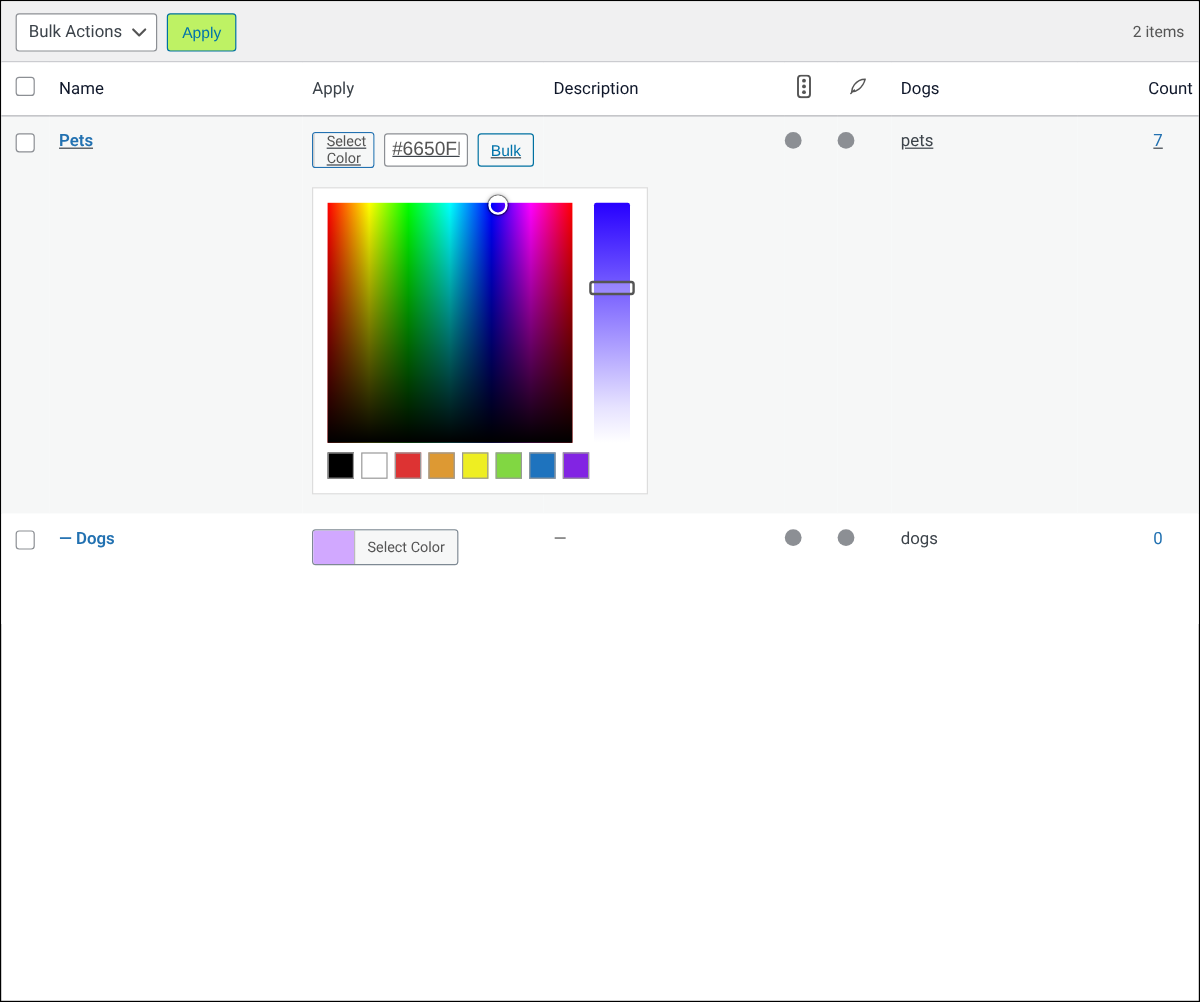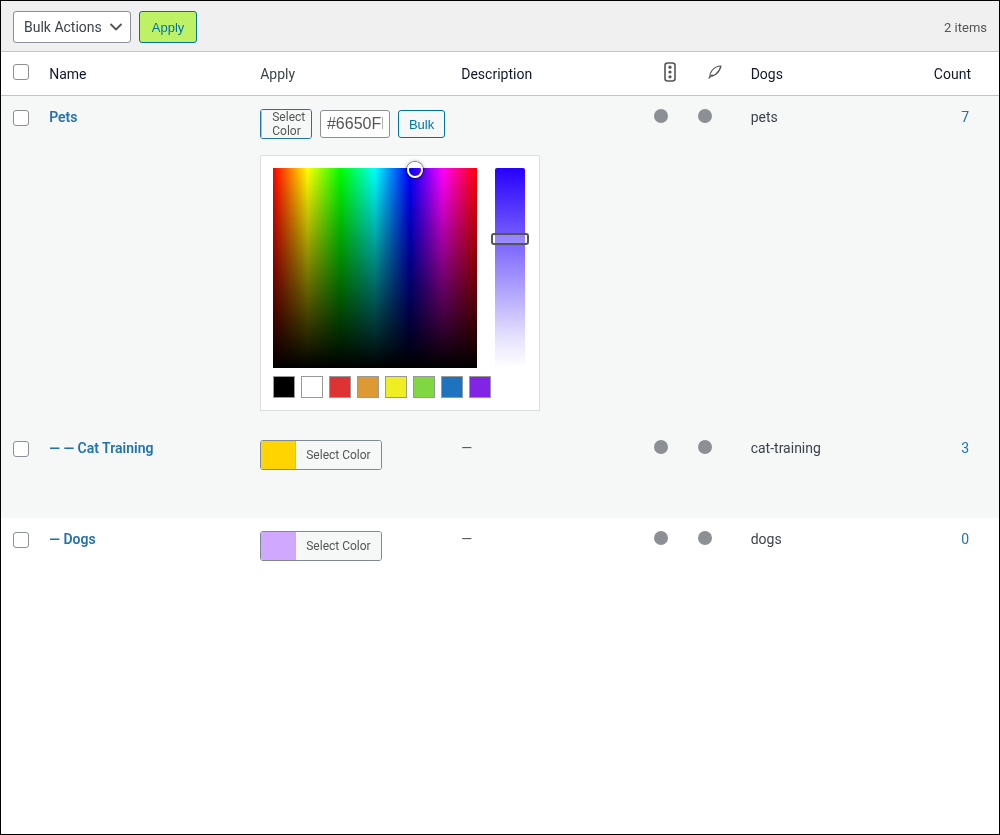--- a/index.html
+++ b/index.html
@@ -72,39 +72,39 @@
   thead th {
     text-align: left;
     font-weight: 400;
     color: #2271b1;
     padding: 10px 8px;
     border-bottom: 1px solid #c3c4c7;
     background: #fff;
     font-size: 14px;
   }
   thead th.static { color: #3c434a; }
-  thead th.count-col { text-align: right; padding-right: 28px; }
+  thead th.count-col { text-align: right; padding-right: 5px; }
   thead th a { color: #0f172a; text-decoration: none; cursor: pointer; }
 
   
   .col-cb   { width: 40px; text-align: center; }
   .col-name { width: 210px; }
   .col-color{ width: 200px; }
   .col-desc { width: 200px; }
   .col-dot1 { width: 44px; text-align: center; }
   .col-dot2 { width: 44px; text-align: center; }
   .col-slug { width: 155px; }
   .col-count{ width: 100px; text-align: right; }
 
   tbody td {
     padding: 13px 8px 46px 8px;
     vertical-align: top;
     font-size: 14px;
   }
-  tbody tr.alt { background: #f6f7f7; }
+  tbody tr.alt { background: #f6f7f7; text-decoration: underline; }
   tbody tr.even { background: #fff; }
 
   .cb-cell { text-align: center; vertical-align: top; padding-top: 14px; }
   input.rowcb {
     width: 16px; height: 16px;
     border: 1px solid #8c8f94;
     border-radius: 3px;
     appearance: none;
     background: #fff;
     cursor: pointer;
@@ -323,33 +323,20 @@
                   <span class="pal" style="background:#1e73be"></span>
                   <span class="pal" style="background:#8224e3"></span>
                 </div></div></div>
           </td>
           <td><span class="dash"></span></td>
           <td class="dot-cell"><span class="gray-dot"></span></td>
           <td class="dot-cell"><span class="gray-dot"></span></td>
           <td><span class="slug-text">pets</span></td>
           <td class="count-cell"><a class="count-link">7</a></td>
         </tr>
-        <tr class="alt">
-          <td class="cb-cell"><input type="checkbox" class="rowcb" style=""></td>
-          <td><a class="name-link">— — Cat Training</a></td>
-          <td><div class="swatch-btn">
-              <span class="sw" style="background:#ffd400"></span>
-              <span class="lbl">Select Color</span>
-            </div></td>
-          <td><span class="dash">—</span></td>
-          <td class="dot-cell"><span class="gray-dot"></span></td>
-          <td class="dot-cell"><span class="gray-dot"></span></td>
-          <td><span class="slug-text">cat-training</span></td>
-          <td class="count-cell"><a class="count-link">3</a></td>
-        </tr>
         <tr class="even">
           <td class="cb-cell"><input type="checkbox" class="rowcb" style=""></td>
           <td><a class="name-link">— Dogs</a></td>
           <td><div class="swatch-btn">
               <span class="sw" style="background:#d1a8ff"></span>
               <span class="lbl">Select Color</span>
             </div></td>
           <td><span class="dash">—</span></td>
           <td class="dot-cell"><span class="gray-dot"></span></td>
           <td class="dot-cell"><span class="gray-dot"></span></td>

